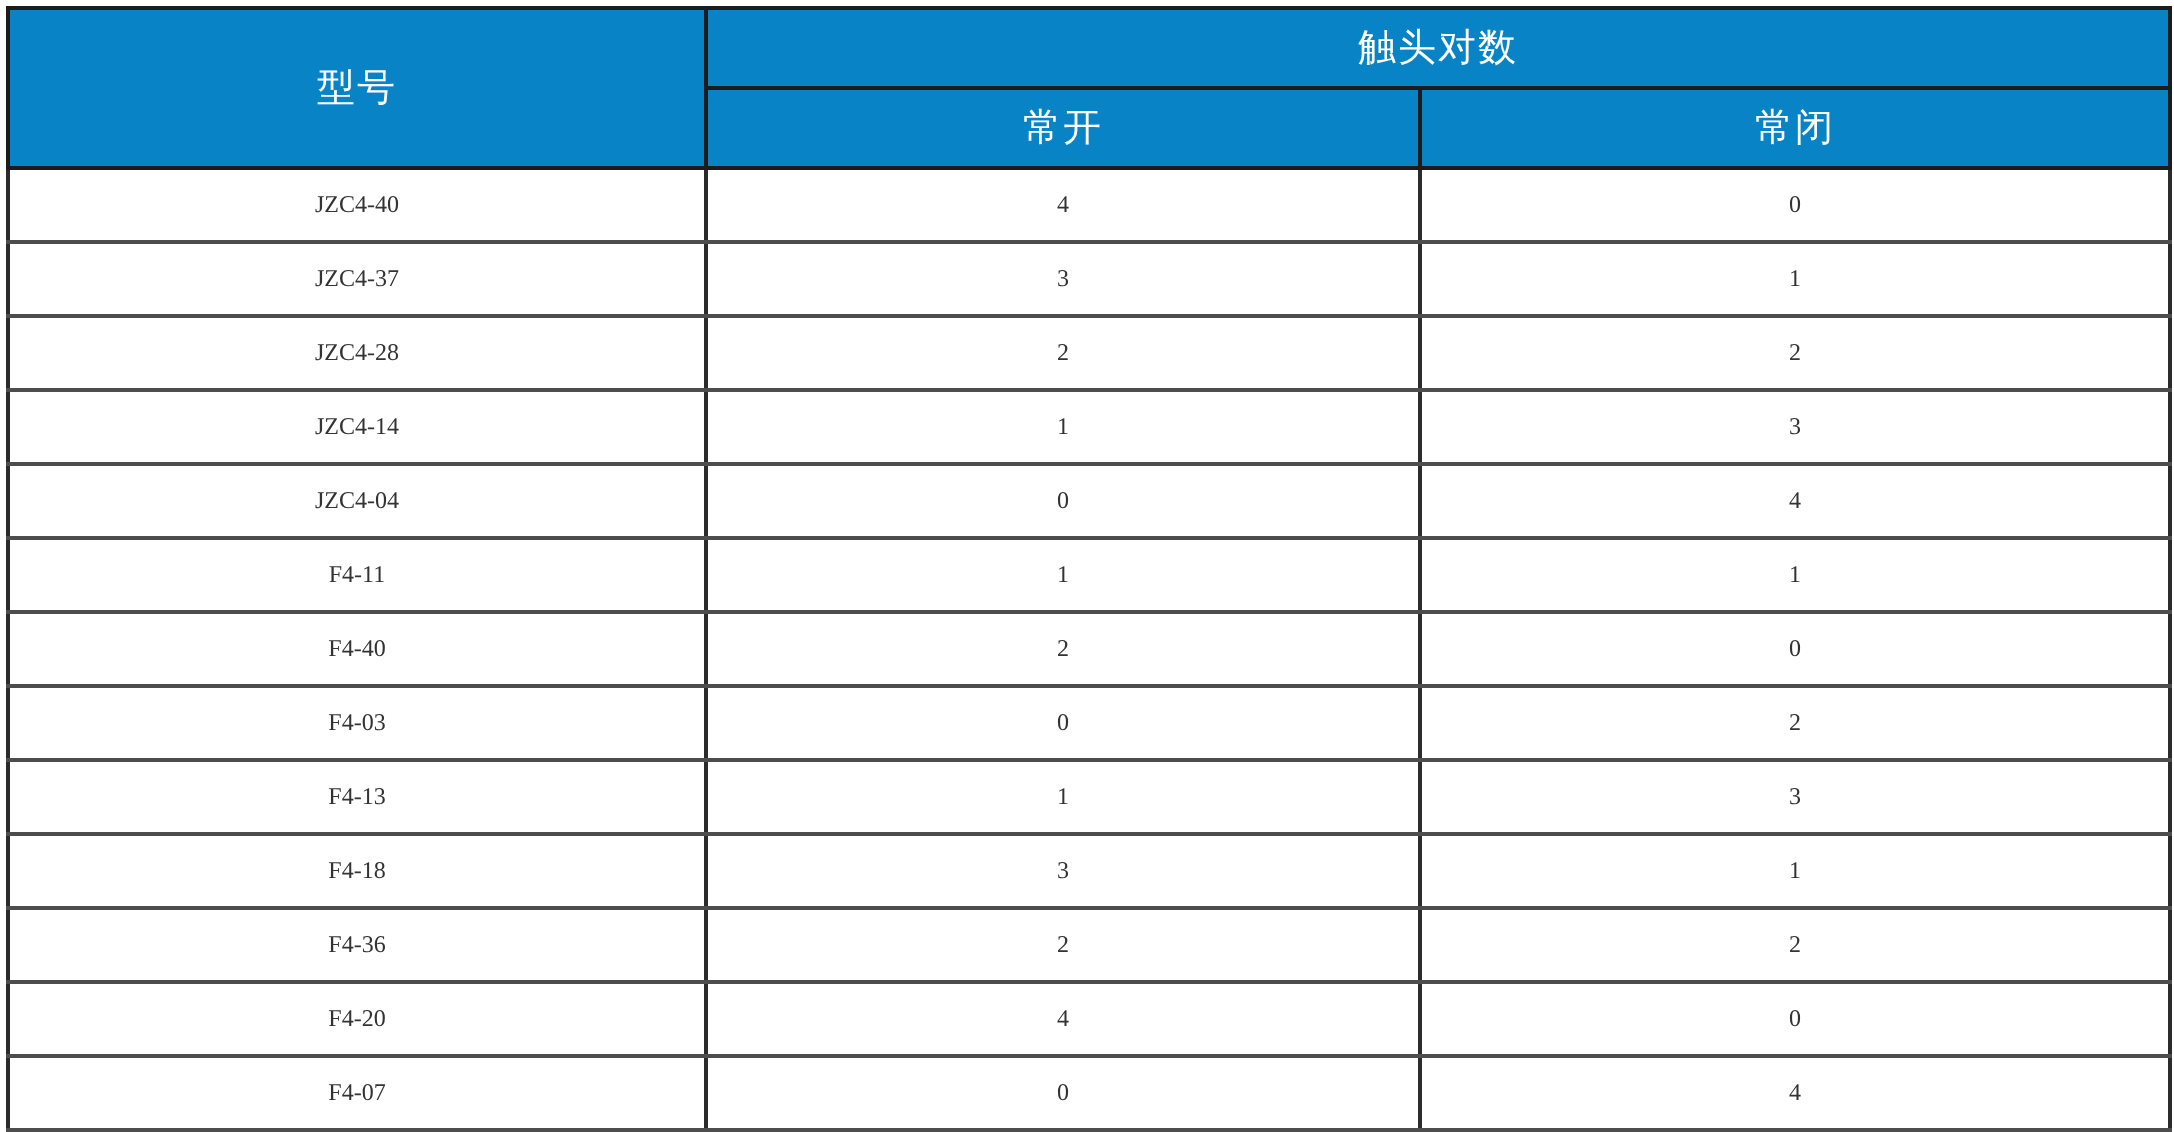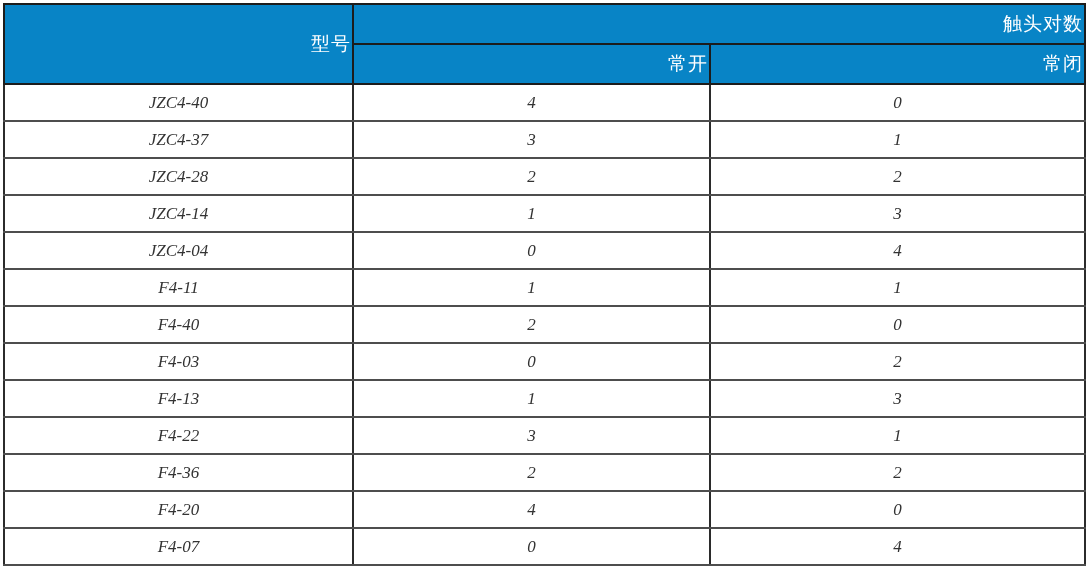--- a/index.html
+++ b/index.html
@@ -24,37 +24,36 @@
     width:1081px;
     table-layout:fixed;
     border:2px solid var(--outer-border);
   }
   .spec-table th{
     background:var(--header-bg);
     color:var(--header-text);
     font-weight:normal;
     font-size:19px;
     height:36px;
-    text-align:right;
+    text-align:center;
     vertical-align:middle;
     border:2px solid var(--outer-border);
     letter-spacing:1px;
   }
   .spec-table td{
-    font-size:17px;
+    font-size:12px;
     color:var(--cell-text);
     text-align:center;
     vertical-align:middle;
     height:33px;
     border-top:2px solid var(--row-border);
     border-bottom:2px solid var(--row-border);
     border-left:2px solid var(--column-border);
     border-right:2px solid var(--column-border);
     background:var(--page-bg);
-    font-style:italic;
   }
 </style>
 </head>
 <body>
 
 <table class="spec-table">
   <colgroup>
     <col style="width:349px">
     <col style="width:357px">
     <col style="width:375px">
@@ -110,21 +109,21 @@
       <td>F4-03</td>
       <td>0</td>
       <td>2</td>
     </tr>
       <tr>
       <td>F4-13</td>
       <td>1</td>
       <td>3</td>
     </tr>
       <tr>
-      <td>F4-22</td>
+      <td>F4-18</td>
       <td>3</td>
       <td>1</td>
     </tr>
       <tr>
       <td>F4-36</td>
       <td>2</td>
       <td>2</td>
     </tr>
       <tr>
       <td>F4-20</td>

